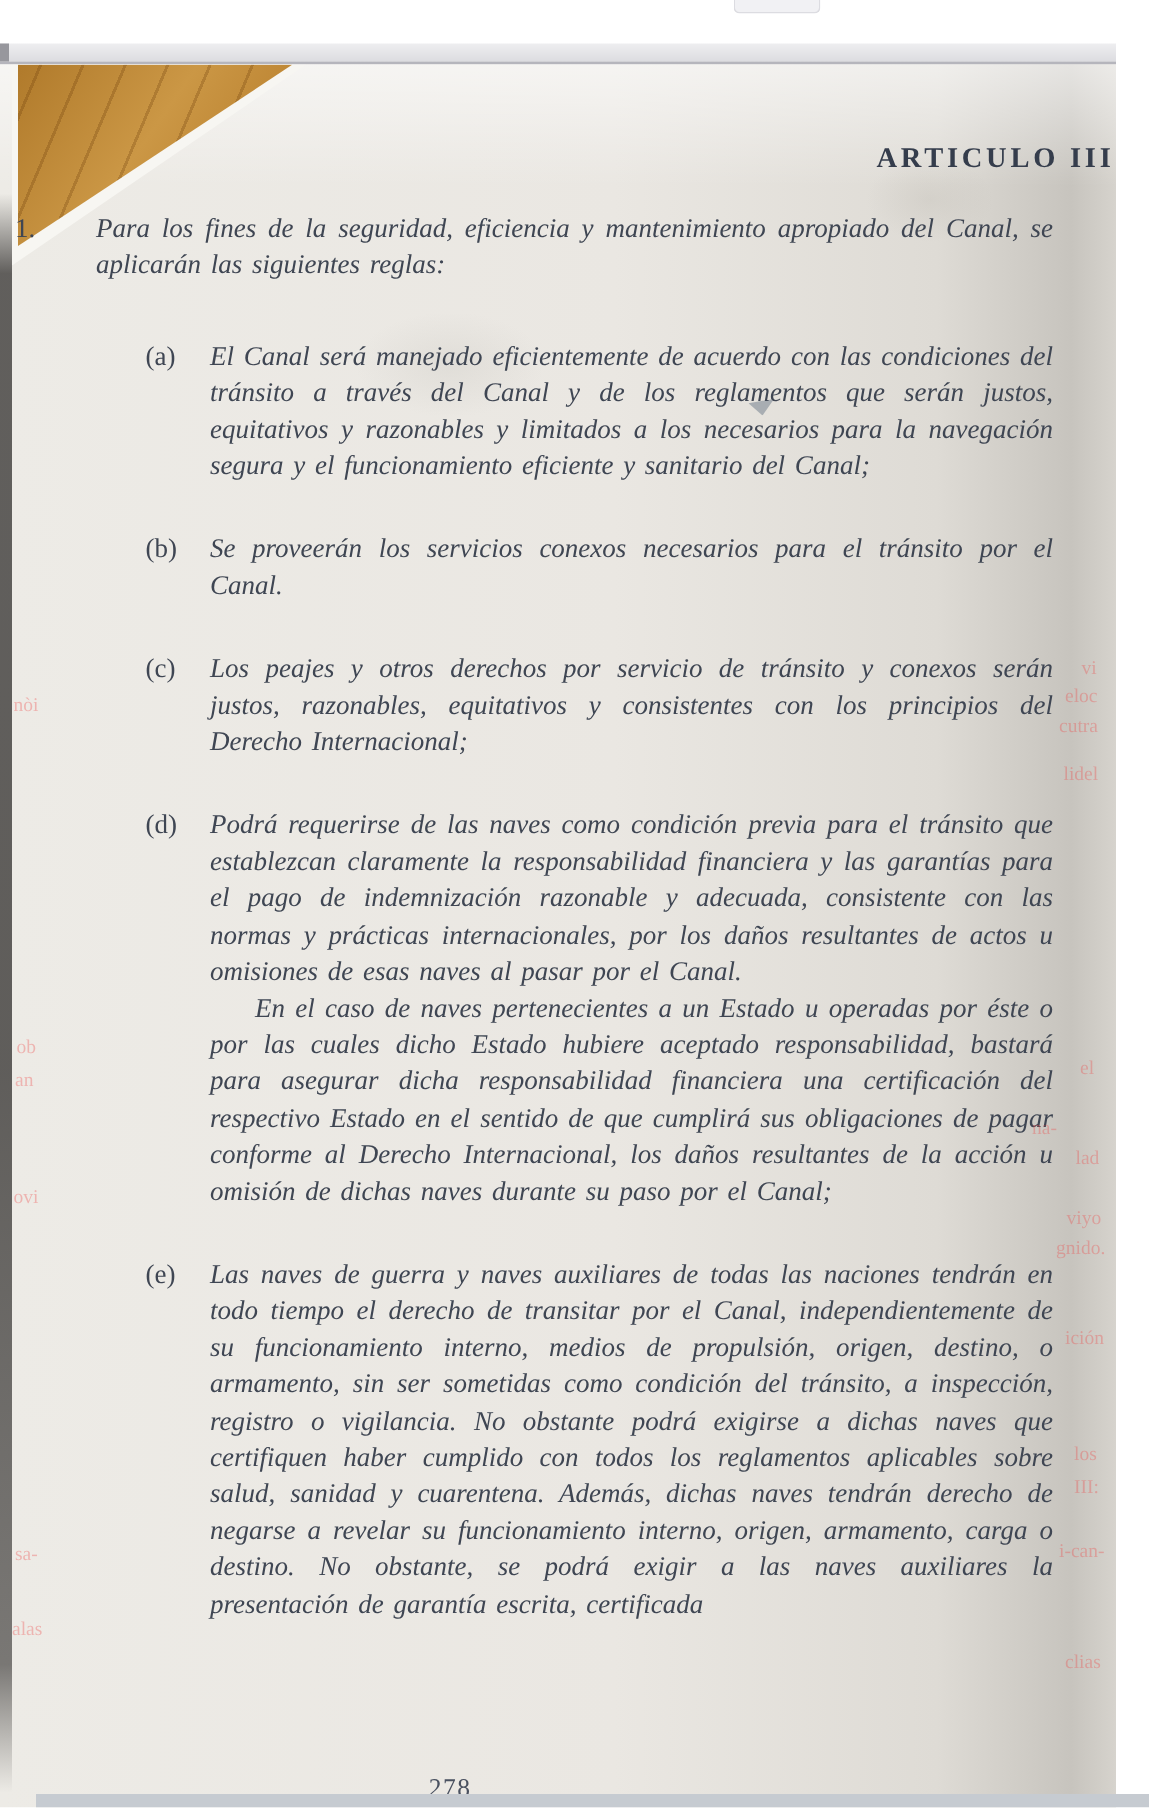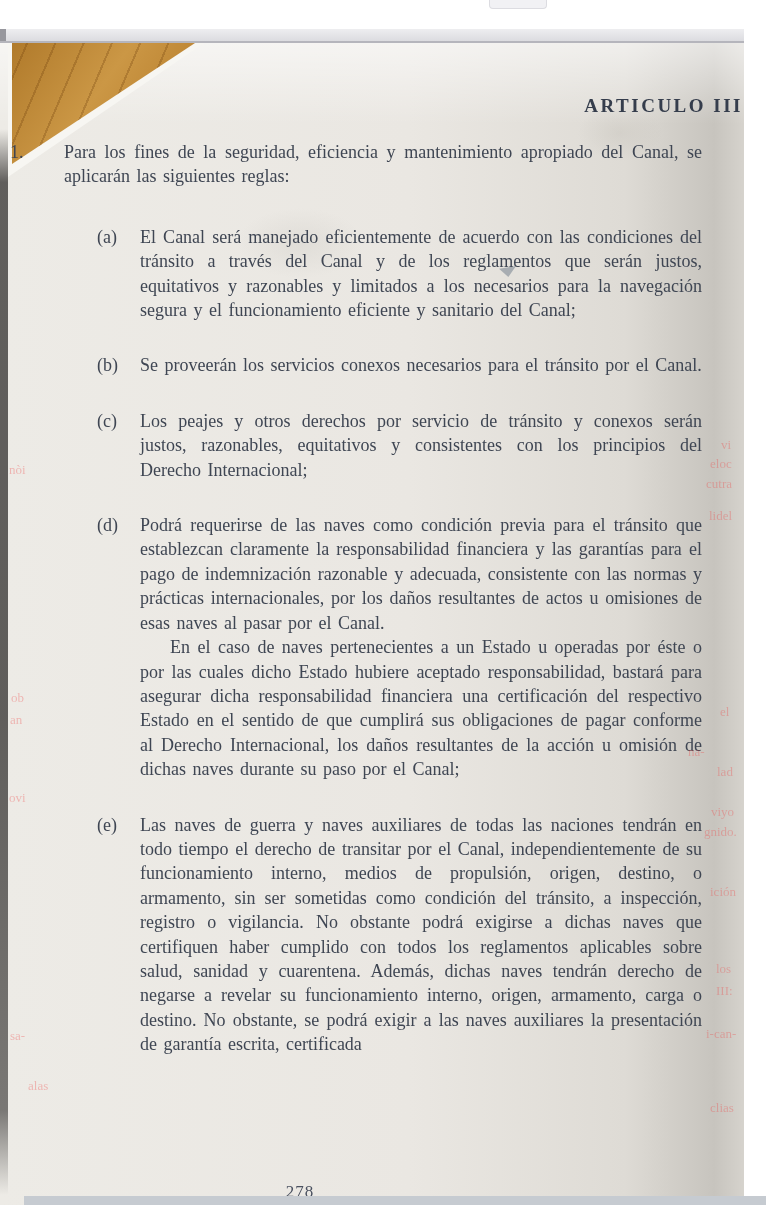--- a/index.html
+++ b/index.html
@@ -43,21 +43,21 @@
 
   
   .bottom-strip{position:absolute;left:24px;bottom:0;width:742px;height:9px;
        background:#c6cbd1;}
 
   .title{position:absolute;left:0;top:52px;width:712px;text-align:right;
        font-size:19px;font-weight:bold;letter-spacing:2.5px;color:#353d4c;margin-left:31px;}
 
   .content{position:absolute;left:64px;top:97px;width:638px;color:#3f4653;
        font-size:18px;line-height:24.4px;text-align:justify;word-spacing:2px;}
-  .content p{margin:0;}
+  .content p{margin:0;font-style:italic;}
   .intro{position:relative;margin-bottom:36px;}
   .secnum{position:absolute;left:-54px;top:0;}
   .clause{position:relative;padding-left:76px;margin-bottom:31px;}
   .clabel{position:absolute;left:33px;top:0;}
   .indent2{text-indent:30px;}
 
   .pagenum{position:absolute;left:0;bottom:3px;width:600px;text-align:center;
        font-size:17px;color:#4a5160;letter-spacing:1px;}
 
   
@@ -137,14 +137,14 @@
     <span class="art" style="left: 710px; top: 884px;">ición</span>
     <span class="art" style="left: 716px; top: 961px;">los</span>
     <span class="art" style="left: 716px; top: 983px;">III:</span>
     <span class="art" style="left: 706px; top: 1026px;">i-can-</span>
     <span class="art" style="left: 710px; top: 1100px;">clias</span>
     <span class="art" style="left: 9px; top: 462px;">nòi</span>
     <span class="art" style="left: 11px; top: 690px;">ob</span>
     <span class="art" style="left: 10px; top: 712px;">an</span>
     <span class="art" style="left: 9px; top: 790px;">ovi</span>
     <span class="art" style="left: 10px; top: 1028px;">sa-</span>
-    <span class="art" style="left: 8px; top: 1078px; padding-left: 20px;">alas</span>
+    <span class="art" style="left: 8px; top: 1078px;">alas</span>
   </div>
 
 </body></html>

